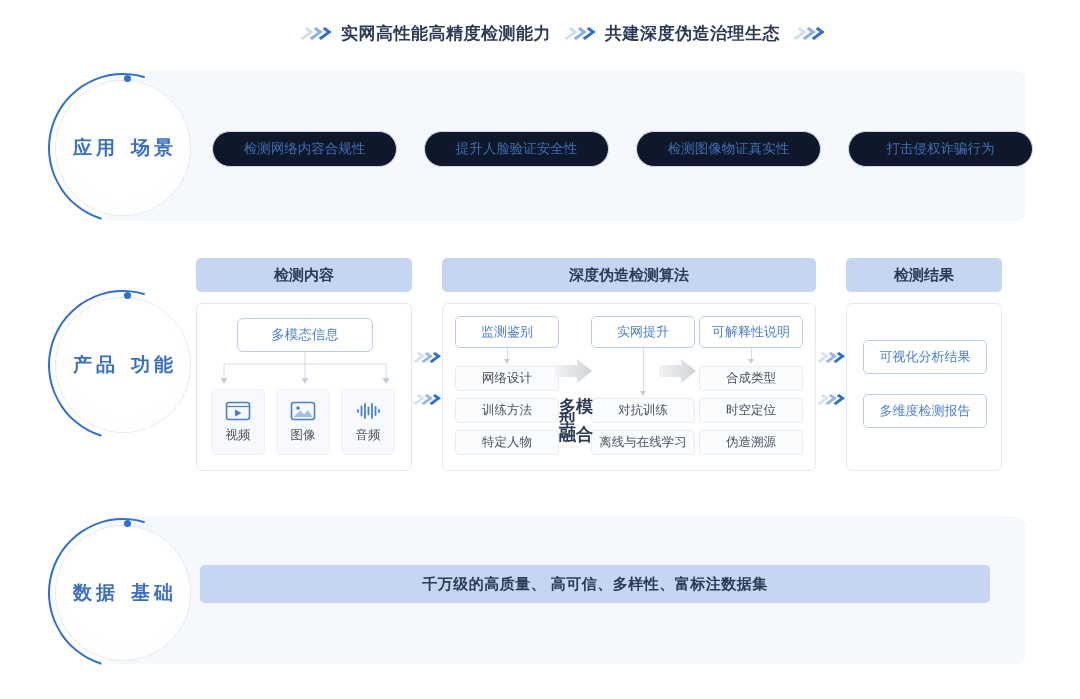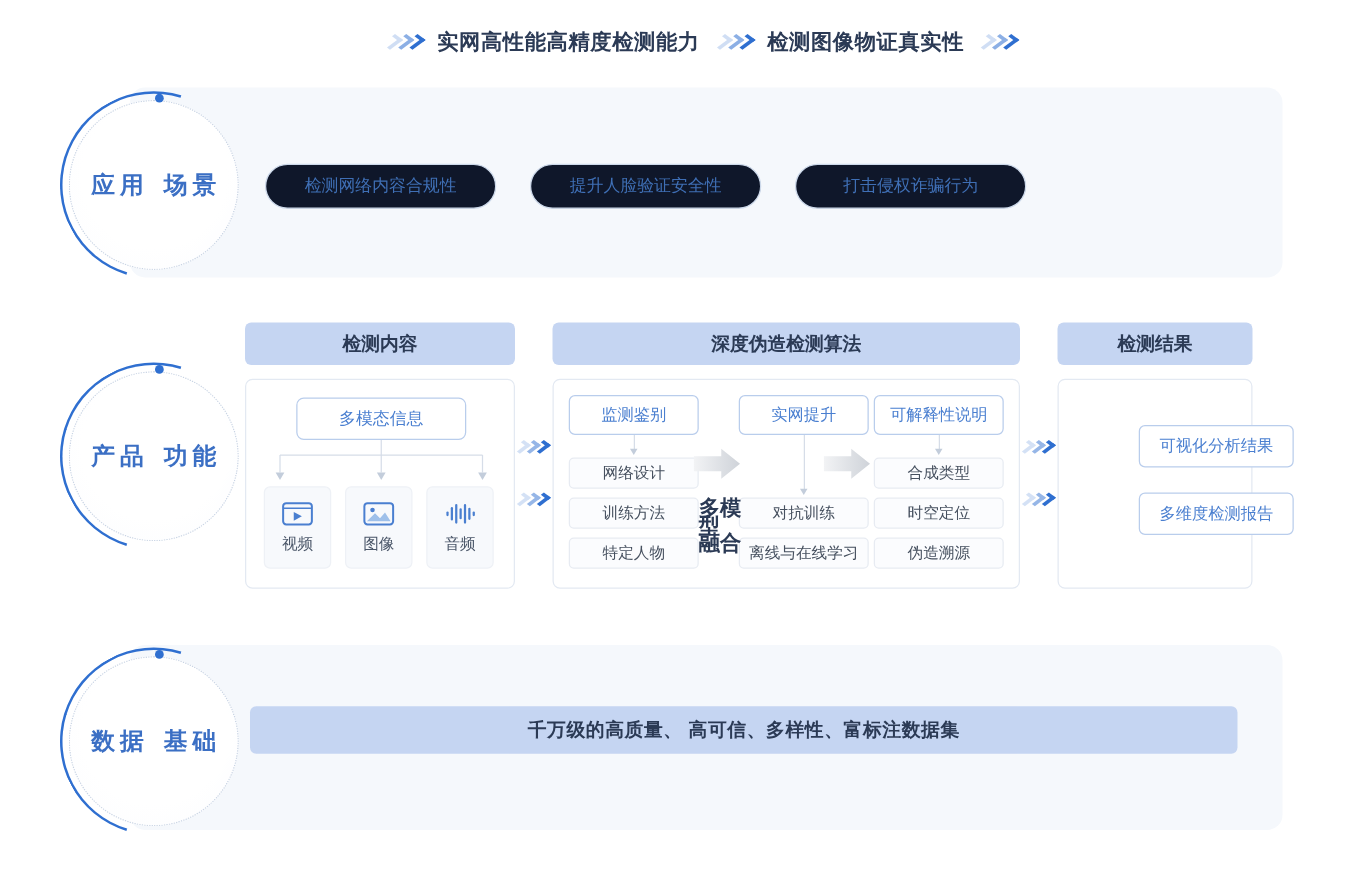--- a/index.html
+++ b/index.html
@@ -167,21 +167,21 @@
 
   .garrow { position: absolute; top: 54px; width: 38px; height: 26px; }
   #garrow-1 { left: 112px; }
   #garrow-2 { left: 216px; }
 
   
   .result-btn {
     position: absolute; left: 16px; width: 124px; height: 34px;
     border: 1px solid #b9cdec; border-radius: 5px; background: #fff;
     display: flex; align-items: center; justify-content: center;
-    font-size: 13px; color: #4a7fd0; margin-left: 48px;
+    font-size: 13px; color: #4a7fd0;
   }
   #res-1 { top: 36px; }
   #res-2 { top: 90px; }
 
   
   .conn { position: absolute; display: inline-flex; align-items: center; gap: 1px; }
   .conn span {
     display: block; width: 7px; height: 11px;
     border-right: 3px solid #2f6fd0; border-top: 3px solid #2f6fd0;
     transform: rotate(45deg) skew(-8deg,-8deg);
@@ -212,21 +212,21 @@
         <span></span>
         <span></span>
         <span></span>
       </span>
     <span class="title-text">实网高性能高精度检测能力</span>
     <span class="chev3">
         <span></span>
         <span></span>
         <span></span>
       </span>
-    <span class="title-text">检测图像物证真实性</span>
+    <span class="title-text">共建深度伪造治理生态</span>
     <span class="chev3">
         <span></span>
         <span></span>
         <span></span>
       </span>
   </div>
 
   <div class="section" id="sec-scenario"></div>
 
   <div class="badge" id="badge-scenario">
@@ -235,20 +235,21 @@
     <div class="dot"></div>
     <div class="blabel">
       <span>应用</span>
       <span>场景</span>
     </div>
   </div>
 
   <div class="pill-row">
     <div class="pill">检测网络内容合规性</div>
     <div class="pill">提升人脸验证安全性</div>
+    <div class="pill">检测图像物证真实性</div>
     <div class="pill">打击侵权诈骗行为</div>
   </div>
 
   <div class="badge" id="badge-product">
     <div class="disc"></div>
     <div class="arc"></div>
     <div class="dot"></div>
     <div class="blabel">
       <span>产品</span>
       <span>功能</span>

